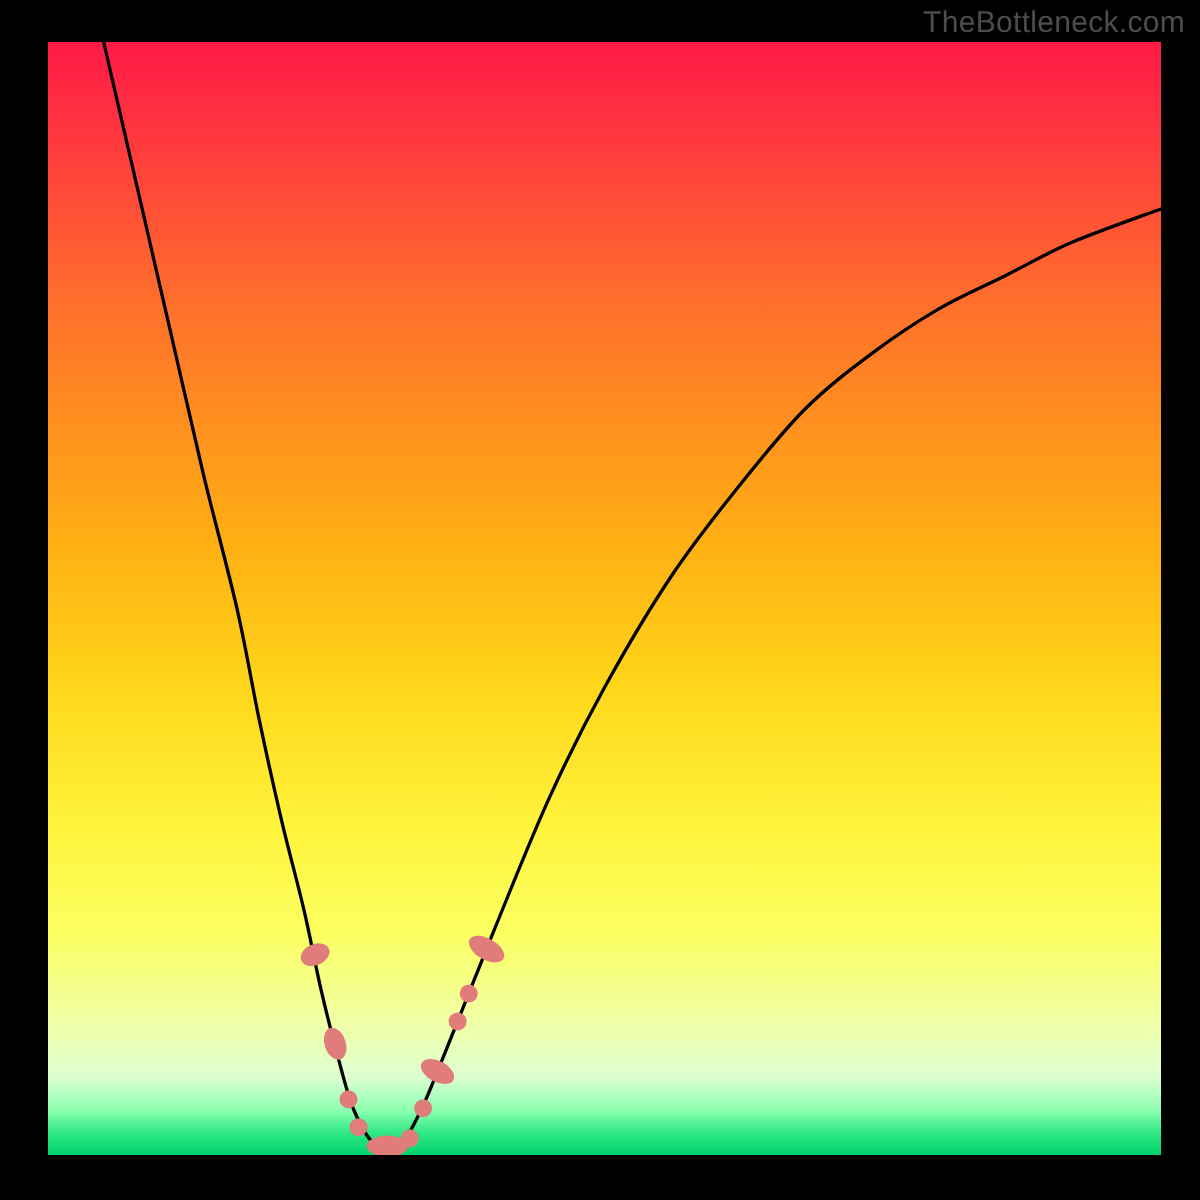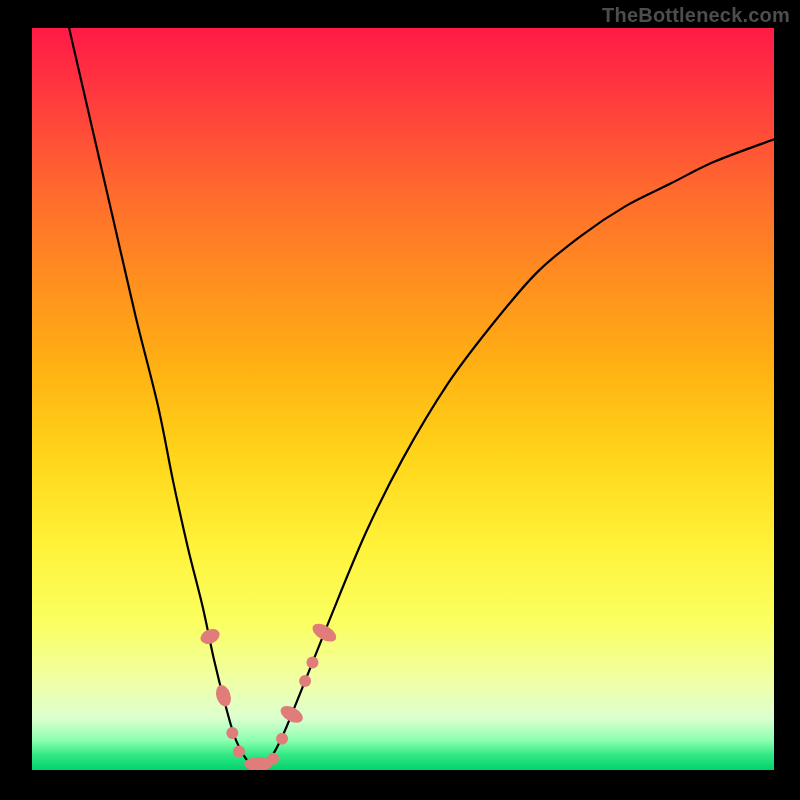--- a/index.html
+++ b/index.html
@@ -48,21 +48,21 @@
       #8cffb0 96%,
       #30e884 98%,
       #00d36c 100%
     );
   }
   .watermark {
     position: absolute;
     top: 4px;
     right: 10px;
     font-size: 20px;
-    font-weight: 700;
+    font-weight: 400;
     letter-spacing: 0.2px;
     color: #4d4d4d;
     user-select: none;
   }
   svg.curve {
     position: absolute;
     left: 0;
     top: 0;
     width: 742px;
     height: 742px;

